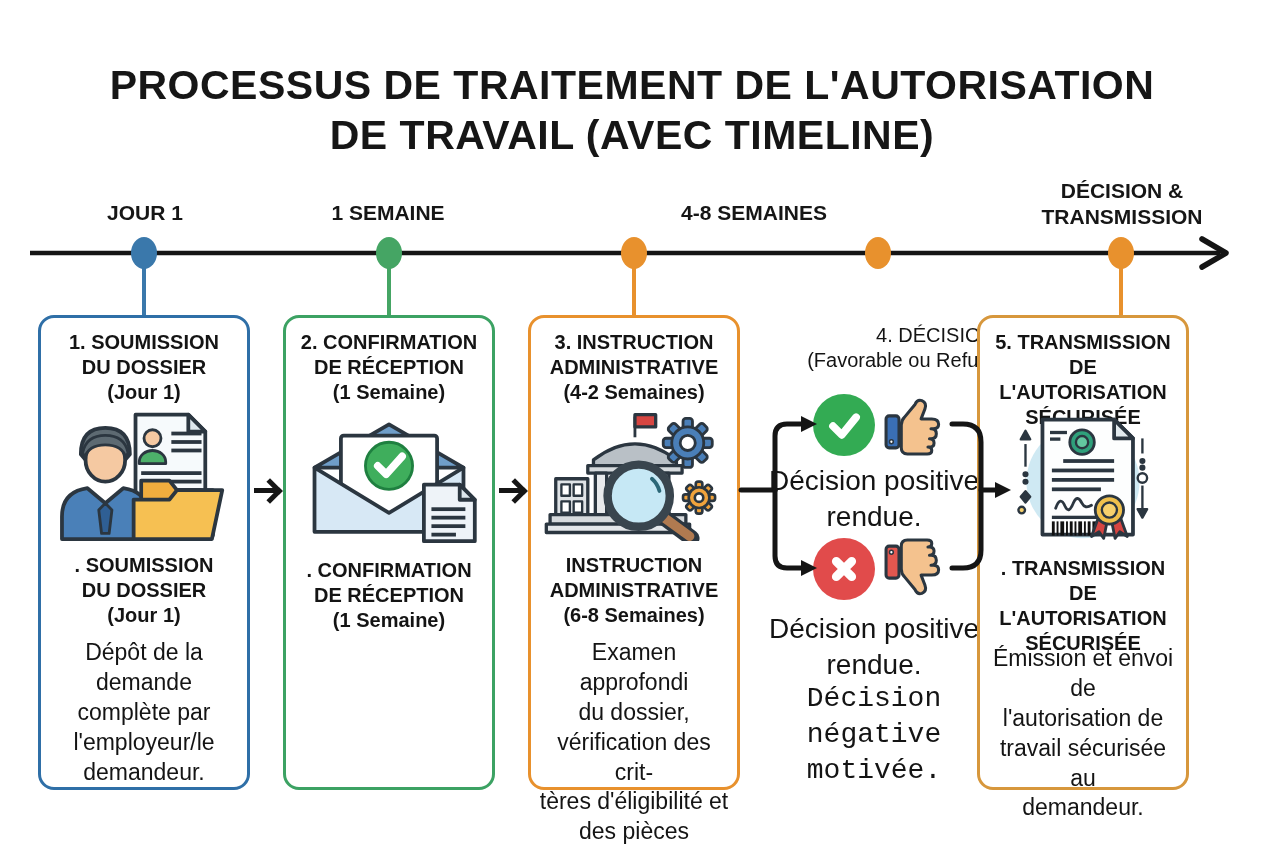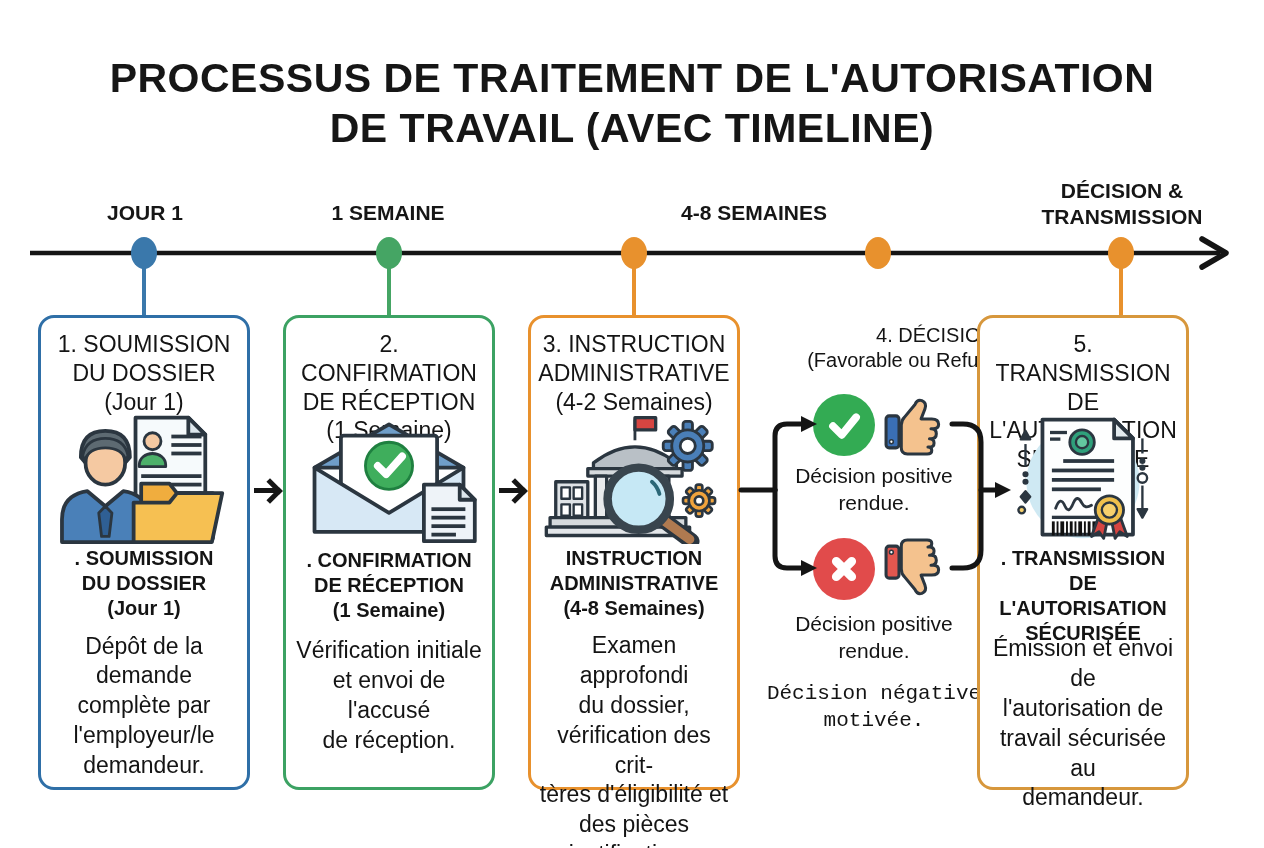--- a/index.html
+++ b/index.html
@@ -3,21 +3,21 @@
 <meta charset="utf-8">
 <style>
   html,body{margin:0;padding:0;background:#fff;}
   .page{
     position:relative;width:1264px;height:848px;background:#ffffff;overflow:hidden;
     font-family:"Liberation Sans","DejaVu Sans",sans-serif;color:#141414;
   }
   .prewrap{white-space:pre-line;}
   
   .title{
-    position:absolute;top:52px;left:0;right:0;margin:1px;text-align:center;
+    position:absolute;top:52px;left:0;right:0;margin:8px;text-align:center;
     font-size:41px;font-weight:800;line-height:1.22;letter-spacing:.5px;color:#161616;
   }
   
   .tl-axis{position:absolute;left:0;top:235px;width:1264px;height:40px;}
   .tl-label{
     position:absolute;top:200px;transform:translateX(-50%);
     font-size:21px;font-weight:800;text-align:center;line-height:1.22;color:#161616;
   }
   .tl-label.two-line{top:178px;}
   .dot{position:absolute;width:26px;height:32px;border-radius:50%;top:237px;}
@@ -32,47 +32,47 @@
   .step-box{
     position:absolute;top:315px;width:212px;height:475px;border-radius:16px;
     background:#fff;border:3.5px solid #888;box-sizing:border-box;
     display:flex;flex-direction:column;align-items:center;padding:10px 4px 6px;
   }
   .step-box.b1{left:38px;border-color:#2f6fa7;}
   .step-box.b2{left:283px;border-color:#3ca263;}
   .step-box.b3{left:528px;border-color:#e8912d;}
   .step-box.b5{left:977px;border-color:#d7973c;}
   .step-header{
-    margin:2px 0 0;font-size:23px;font-weight:400;text-align:center;line-height:1.25;height:78px;
+    margin:2px 0 0;font-size:20px;font-weight:700;text-align:center;line-height:1.25;height:78px;
   }
   .step-icon{height:134px;margin-top:4px;display:flex;align-items:center;justify-content:center;}
   .step-icon svg{width:188px;height:132px;}
   .step-subheader{
-    margin:2px 0 0;font-size:20px;font-weight:800;text-align:center;line-height:1.25;height:78px;
+    margin:12px 0 0;font-size:20px;font-weight:800;text-align:center;line-height:1.25;height:78px;
   }
   .step-desc{
     margin:10px 0 0;font-size:23px;font-weight:400;text-align:center;line-height:1.3;
   }
   
   .decision{position:absolute;left:765px;top:315px;width:230px;height:475px;}
   .dec-header{
     position:absolute;top:8px;left:0;right:0;margin:0;text-align:right;
     font-size:20px;font-weight:400;line-height:1.25;
   }
   .dec-row{position:absolute;left:0;right:0;display:flex;justify-content:center;align-items:center;gap:8px;}
   .dec-row.pos{top:78px;}
   .dec-row.neg{top:222px;}
   .dec-circle{width:62px;height:62px;border-radius:50%;display:flex;align-items:center;justify-content:center;flex:0 0 auto;}
   .dec-circle.ok{background:#33ab53;}
   .dec-circle.no{background:#e14b4b;}
   .dec-circle svg{width:44px;height:44px;}
   .thumb svg{width:64px;height:64px;display:block;}
   .dec-caption{
     position:absolute;left:0;right:12px;margin:0;text-align:center;
-    font-size:21px;font-weight:400;line-height:1.28;
+    font-size:28px;font-weight:400;line-height:1.28;
   }
   .dec-caption.cap1{top:148px;}
   .dec-caption.cap2{top:296px;}
   .dec-caption.cap3{top:366px;font-family:Liberation Mono, monospace;}
   
   .h-arrow{position:absolute;top:488px;height:5px;background:#151515;}
   .h-arrow::after{
     content:'';position:absolute;right:-3px;top:-6px;width:13px;height:13px;
     border-top:5px solid #151515;border-right:5px solid #151515;transform:rotate(45deg);
   }
@@ -166,23 +166,20 @@
               <rect x="140" y="109" width="36" height="4"></rect>
             <rect x="140" y="118" width="36" height="4"></rect>
               <rect x="140" y="127" width="26" height="4"></rect>
           </g>
         </g>
       </svg>
     </div>
     <h3 class="step-subheader prewrap">. CONFIRMATION
 DE RÉCEPTION
 (1 Semaine)</h3>
-    <p class="step-desc prewrap">Vérification initiale
-et envoi de l'accusé
-de réception.</p>
   </section>
 
   <section class="step-box b3">
     <h2 class="step-header prewrap">3. INSTRUCTION
 ADMINISTRATIVE
 (4-2 Semaines)</h2>
     <div class="step-icon">
       <svg viewBox="0 0 190 140">
         <g stroke="#2b3640" stroke-width="3.5" stroke-linejoin="round">
           <line x1="96" y1="30" x2="96" y2="8" stroke-width="3"></line>
@@ -220,21 +217,21 @@
           </g>
           <line x1="128" y1="116" x2="156" y2="137" stroke="#2b3640" stroke-width="17" stroke-linecap="round"></line>
           <line x1="128" y1="116" x2="154" y2="135" stroke="#b07a50" stroke-width="10" stroke-linecap="round"></line>
           <circle cx="100" cy="92" r="33" fill="#c6e8f5" stroke="#39454e" stroke-width="9"></circle>
           <path d="M114,74 a26,26 0 0 1 8,13" stroke="#2b6777" stroke-width="4" fill="none" stroke-linecap="round"></path>
         </g>
       </svg>
     </div>
     <h3 class="step-subheader prewrap">INSTRUCTION
 ADMINISTRATIVE
-(4-8 Semaines)</h3>
+(6-8 Semaines)</h3>
     <p class="step-desc prewrap">Examen approfondi
 du dossier,
 vérification des crit-
 tères d'éligibilité et
 des pièces
 justificatives.</p>
   </section>
 
   <section class="decision">
     <h2 class="dec-header prewrap">4. DÉCISION

